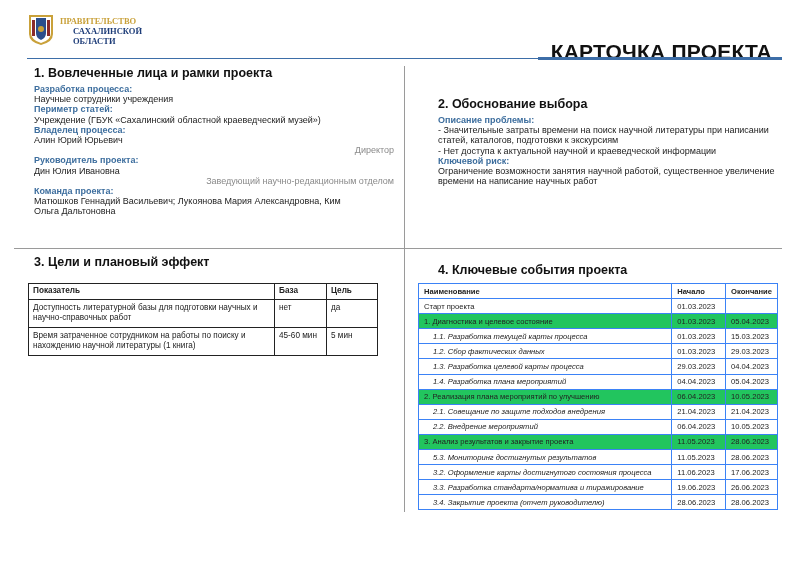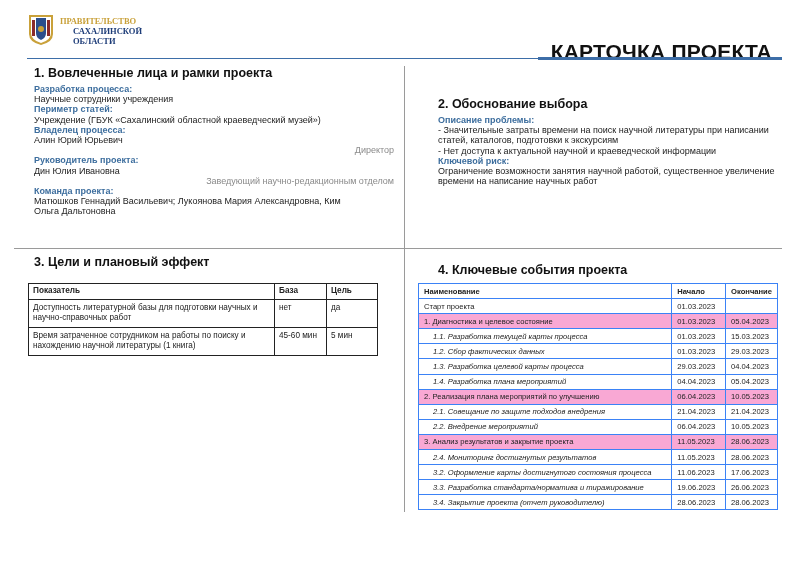--- a/index.html
+++ b/index.html
@@ -32,21 +32,21 @@
 
   table { border-collapse: collapse; font-size: 8.2px; color: #222; }
   #goals { position: absolute; left: 28px; top: 283px; width: 350px; border: 1.5px solid #222; }
   #goals th, #goals td { border: 1px solid #222; padding: 3px 4px; text-align: left; vertical-align: top; line-height: 10.5px; }
   #goals th { font-weight: bold; height: 15px; padding-top: 2px; padding-bottom: 2px; }
   #goals td { height: 26px; }
 
   #events { position: absolute; left: 418px; top: 283px; width: 360px; border: 1.5px solid #222; }
   #events th, #events td { border: 1px solid #3b82f6; padding: 0 5px; text-align: left; height: 15.1px; line-height: 13px; white-space: nowrap; font-size: 7.6px; }
   #events th { font-weight: bold; }
-  #events tr.phase td { background: #f9a8d4; }
+  #events tr.phase td { background: #22c55e; }
   #events td.ind { padding-left: 14px; font-style: italic; }
 </style>
 </head>
 <body>
 
 <div class="header">
   <div class="logo">
     <svg width="26" height="32" viewBox="0 0 26 32">
       <path d="M1 1 H25 V20 Q25 28 13 31 Q1 28 1 20 Z" fill="#c9a13a"></path>
       <path d="M3 3 H23 V19 Q23 26 13 29 Q3 26 3 19 Z" fill="#ffffff"></path>
@@ -175,21 +175,21 @@
         <td class="ind">2.2. Внедрение мероприятий</td>
         <td>06.04.2023</td>
         <td>10.05.2023</td>
       </tr>
     <tr class="phase">
         <td>3. Анализ результатов и закрытие проекта</td>
         <td>11.05.2023</td>
         <td>28.06.2023</td>
       </tr>
     <tr>
-        <td class="ind">2.4. Мониторинг достигнутых результатов</td>
+        <td class="ind">5.3. Мониторинг достигнутых результатов</td>
         <td>11.05.2023</td>
         <td>28.06.2023</td>
       </tr>
     <tr>
         <td class="ind">3.2. Оформление карты достигнутого состояния процесса</td>
         <td>11.06.2023</td>
         <td>17.06.2023</td>
       </tr>
     <tr>
         <td class="ind">3.3. Разработка стандарта/норматива и тиражирование</td>

